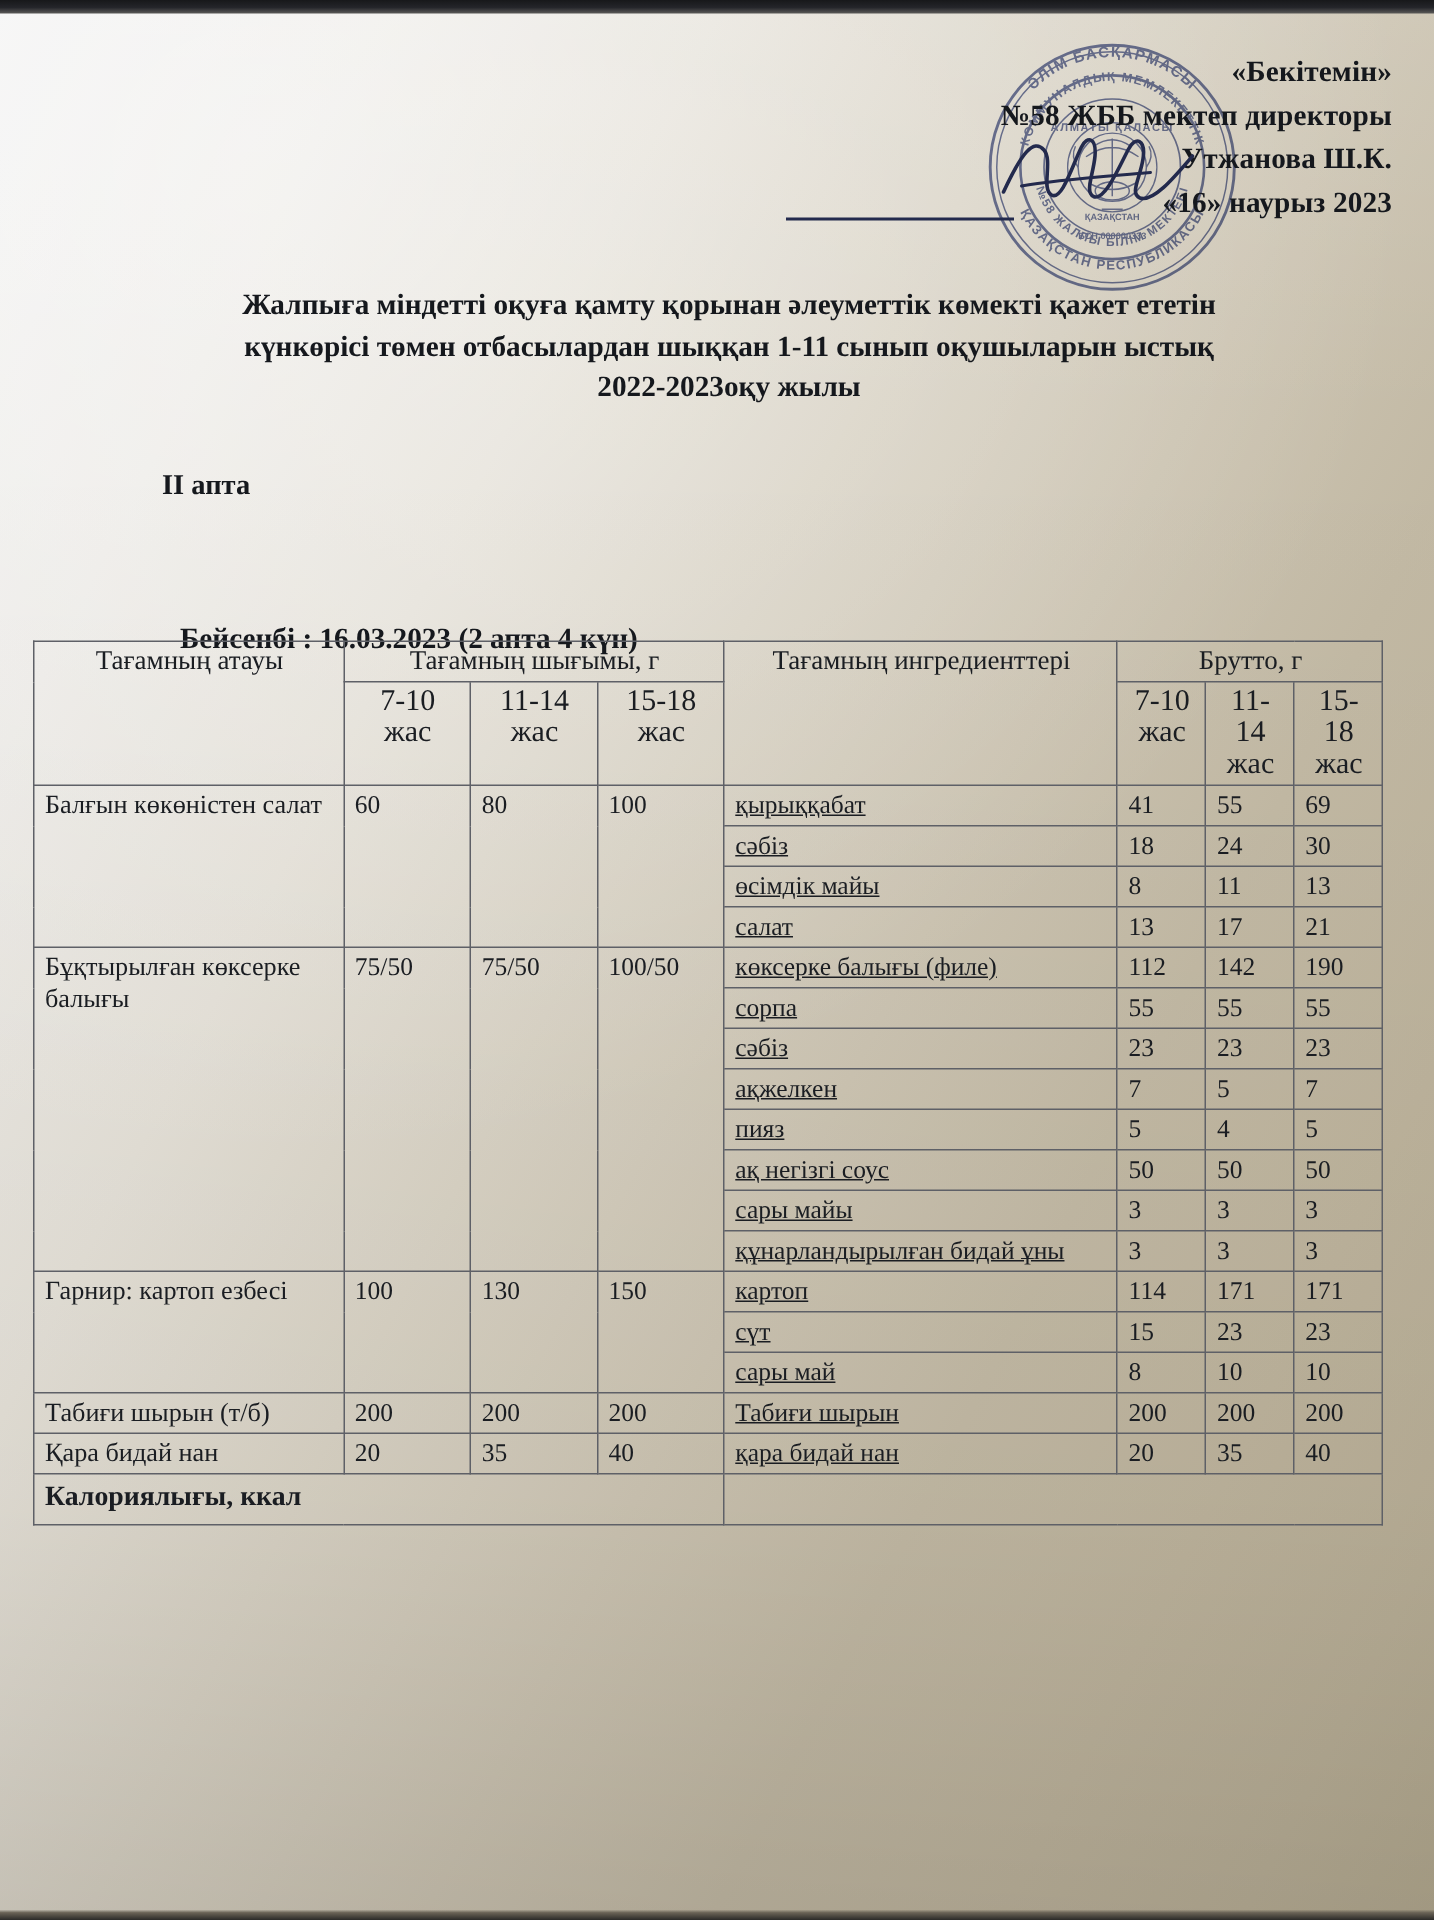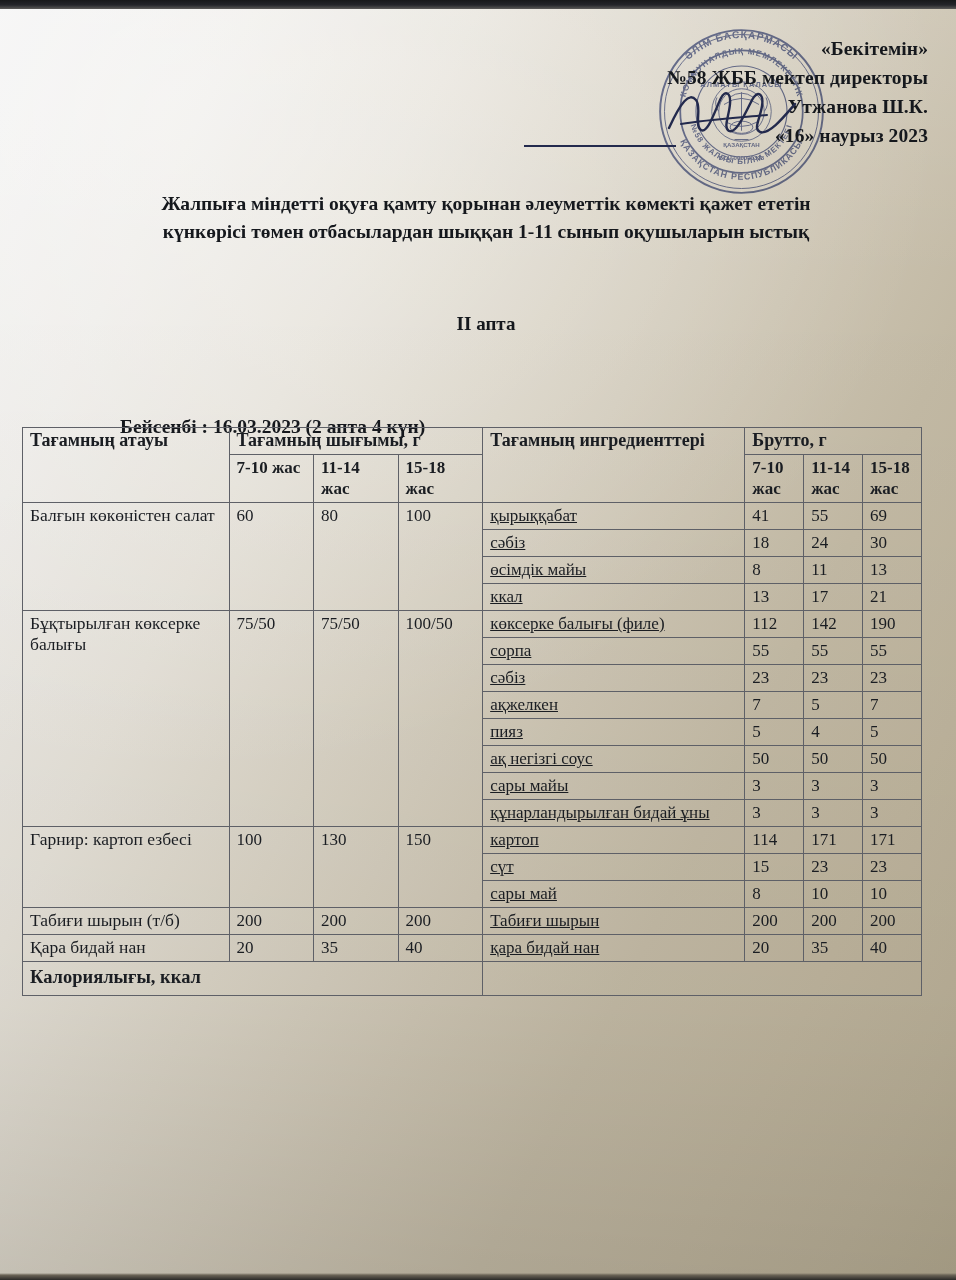--- a/index.html
+++ b/index.html
@@ -120,21 +120,21 @@
     z-index: 4;
   }
   .doc-title .t-line { display:block; }
   .doc-title .t-year { display:block; }
 
   .week-label {
     position: absolute;
     top: 313px;
     left: 108px;
     width: 756px;
-    text-align: center;
+    text-align: left;
     font-weight: bold;
     font-size: 19px;
     color: #15181d;
     z-index: 4;
   }
 
   .day-line {
     position: absolute;
     top: 376px;
     left: 120px;
@@ -161,24 +161,24 @@
   }
   .menu-table td, .menu-table th {
     border: 1px solid #5e6067;
     padding: 2px 6px 3px 7px;
     vertical-align: top;
     text-align: left;
     font-weight: normal;
     line-height: 21px;
     background: transparent;
   }
-  .menu-table th { font-weight: bold; }
+  .menu-table th { font-weight: normal; text-align: center; }
 
   .hdr-main { font-size: 18px; }
-  .hdr-age  { font-size: 17px; font-weight: bold; line-height: 21px;}
+  .hdr-age  { font-size: 20px; font-weight: bold; line-height: 21px;}
 
   td.num, th.num { text-align: left; }
 
   .dish-name { font-size: 17.5px; line-height: 22px; }
   .ingr      { font-size: 17px; text-decoration: underline; }
 
   .cal-row td {
     font-weight: bold;
     font-size: 18.5px;
     height: 34px;
@@ -258,20 +258,21 @@
       <g fill="none" stroke="#232a4d" stroke-width="2.4" stroke-linecap="round">
         <path d="M6 44 C 18 18, 26 8, 33 16 C 39 23, 31 42, 38 46 C 45 50, 52 26, 58 14 C 62 6, 68 8, 67 20 C 66 32, 60 44, 66 47 C 73 50, 82 30, 89 16 C 94 6, 101 9, 99 22 C 97 35, 90 45, 97 48 C 106 51, 120 34, 132 20"></path>
         <path d="M18 40 C 40 36, 70 34, 104 31" stroke-width="2"></path>
       </g>
     </svg>
   </div>
 
   <div class="doc-title">
     <span class="t-line">Жалпыға міндетті оқуға қамту қорынан әлеуметтік көмекті қажет ететін</span>
     <span class="t-line">күнкөрісі төмен отбасылардан шыққан 1-11 сынып оқушыларын ыстық</span>
+    <span class="t-year">2022-2023оқу жылы</span>
   </div>
 
   <div class="week-label">II апта</div>
   <div class="day-line">Бейсенбі : 16.03.2023  (2 апта 4 күн)</div>
 
   <table class="menu-table">
     <colgroup>
       <col class="c-dish">
         <col class="c-out">
         <col class="c-out">
@@ -314,21 +315,21 @@
           <td class="num">24</td>
           <td class="num">30</td>
         </tr>
         <tr>
           <td class="ingr">өсімдік майы</td>
           <td class="num">8</td>
           <td class="num">11</td>
           <td class="num">13</td>
         </tr>
         <tr>
-          <td class="ingr">ккал</td>
+          <td class="ingr">салат</td>
           <td class="num">13</td>
           <td class="num">17</td>
           <td class="num">21</td>
         </tr>
         <tr>
           <td class="dish-name" rowspan="8">Бұқтырылған көксерке балығы</td>
           <td class="num" rowspan="8">75/50</td>
           <td class="num" rowspan="8">75/50</td>
           <td class="num" rowspan="8">100/50</td>
           <td class="ingr">көксерке балығы (филе)</td>

